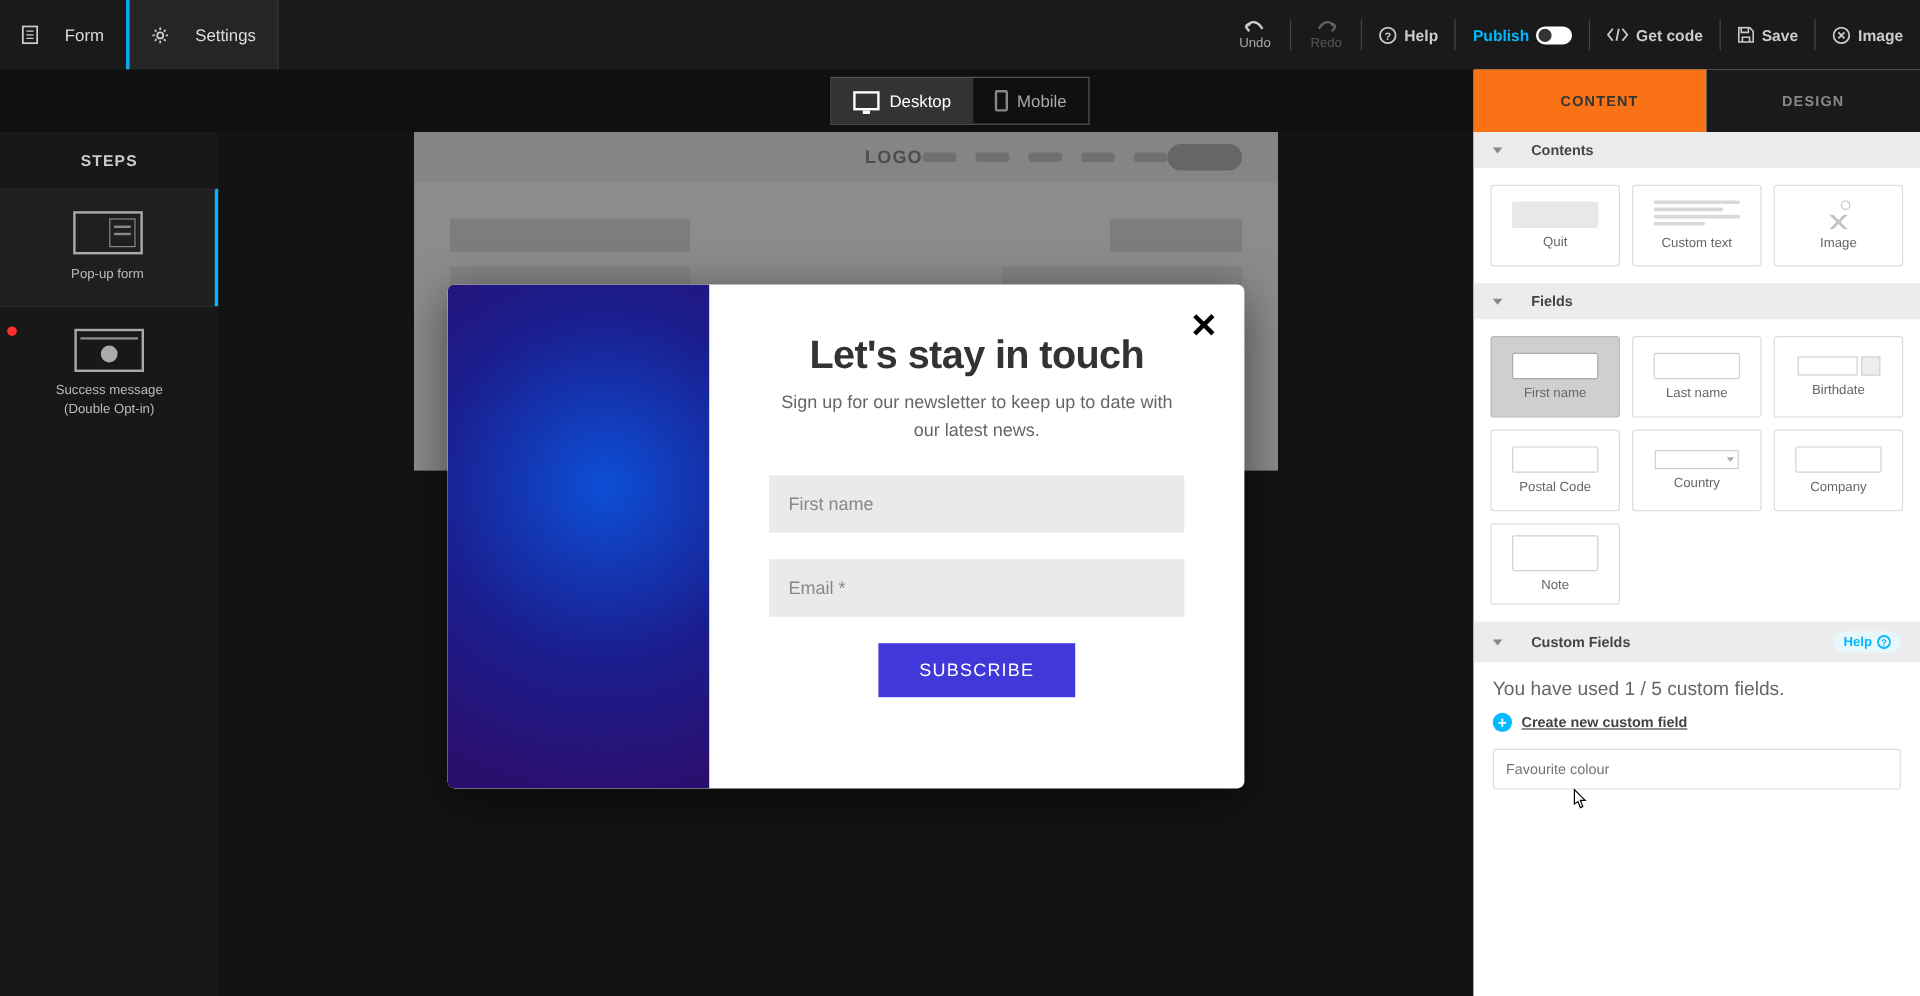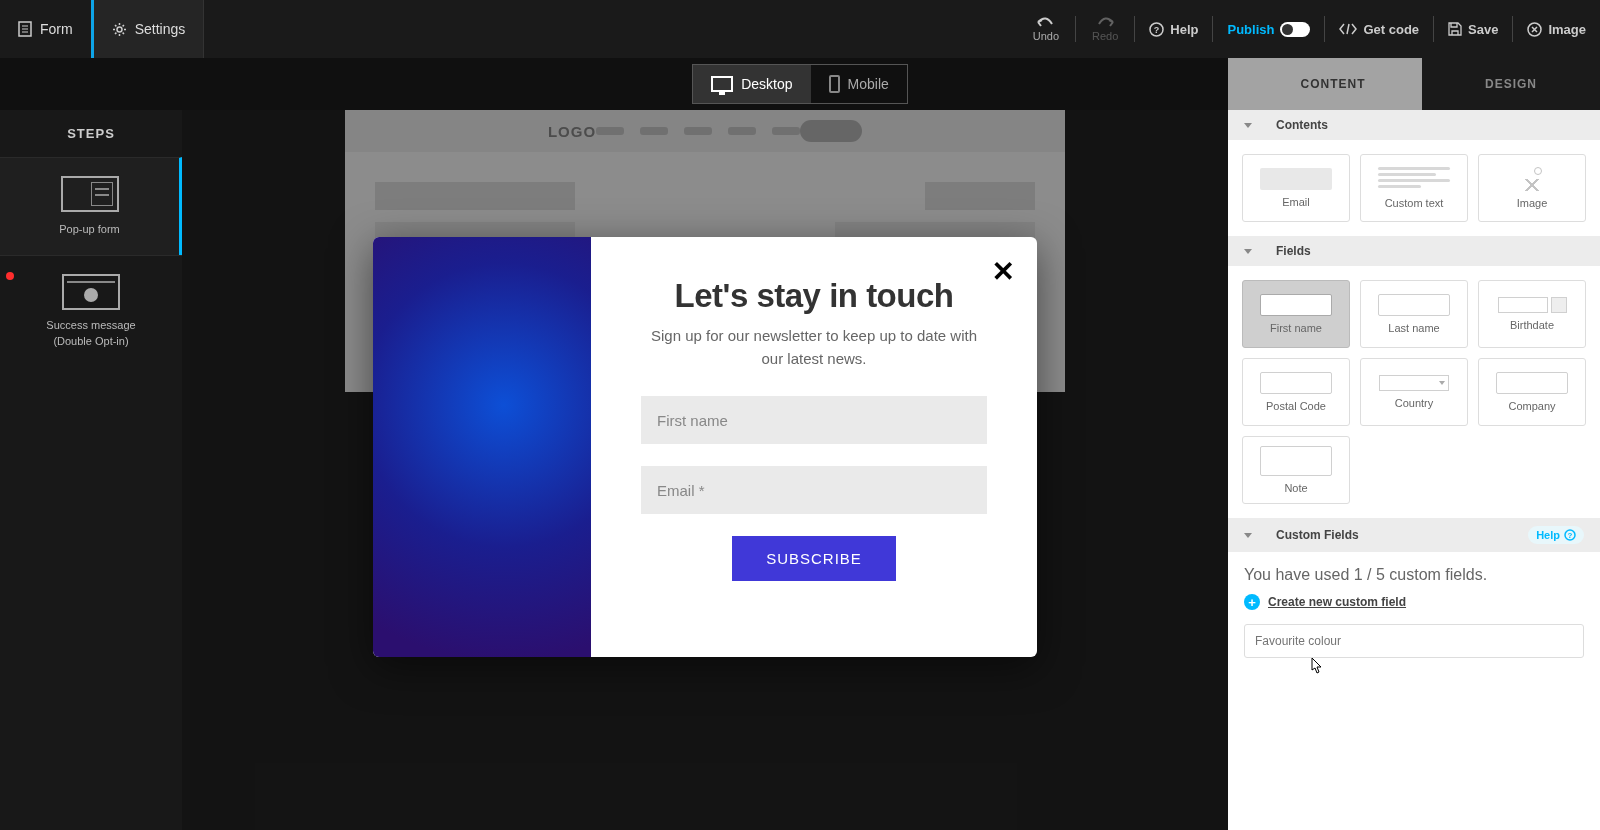--- a/index.html
+++ b/index.html
@@ -1,21 +1,21 @@
 <!DOCTYPE html>
 <html><head>
 <meta charset="utf-8">
 <style>
 * { box-sizing: border-box; margin: 0; padding: 0; }
 body { font-family: Arial, Helvetica, sans-serif; background: #000; width: 1600px; height: 830px; overflow: hidden; position: relative; }
 
 
 .topbar { position: absolute; top: 0; left: 0; right: 0; height: 58px; background: #1a1a1a; display: flex; align-items: center; }
 .top-left { display: flex; height: 100%; }
-.top-tab { display: flex; align-items: center; gap: 8px; padding: 0 18px; color: #ddd; font-size: 14px; cursor: pointer; height: 100%; }
+.top-tab { display: flex; align-items: center; gap: 22px; padding: 0 18px; color: #ddd; font-size: 14px; cursor: pointer; height: 100%; }
 .top-tab.active { background: #252525; }
 .top-right { margin-left: auto; display: flex; align-items: center; gap: 0; height: 100%; }
 .tr-item { color: #ccc; font-size: 13px; padding: 0 16px; display: flex; flex-direction: column; align-items: center; gap: 2px; cursor: pointer; position: relative; }
 .tr-item .sub { font-size: 11px; color: #aaa; }
 .tr-item-h { color: #ccc; font-size: 13px; font-weight: bold; padding: 0 14px; display: flex; align-items: center; gap: 6px; cursor: pointer; height: 100%; }
 .tr-sep { width: 1px; height: 26px; background: #444; }
 .publish { color: #00baff; font-weight: bold; }
 .toggle { width: 30px; height: 15px; background: #fff; border-radius: 8px; position: relative; }
 .toggle::after { content: ""; position: absolute; left: 2px; top: 2px; width: 11px; height: 11px; background: #333; border-radius: 50%; }
 
@@ -41,21 +41,21 @@
 .step-icon2 { width: 58px; height: 36px; border: 2px solid #aaa; margin: 0 auto 8px; position: relative; }
 .step-icon2::before { content: ""; position: absolute; left: 3px; right: 3px; top: 5px; height: 2px; background: #888; }
 .step-icon2 .check { position: absolute; top: 12px; left: 50%; transform: translateX(-50%); width: 14px; height: 14px; background: #aaa; border-radius: 50%; }
 .step-label { color: #bbb; font-size: 11px; line-height: 1.4; }
 .step-dot { position: absolute; left: 6px; top: 16px; width: 8px; height: 8px; background: #ff2d2d; border-radius: 50%; }
 
 
 .canvas-wrap { position: absolute; top: 110px; left: 182px; right: 372px; bottom: 0; background: #242424; overflow: hidden; }
 .overlay { position: absolute; inset: 0; background: rgba(0,0,0,0.45); }
 .fake-page { margin: 0 auto; width: 720px; background: #f2f2f2; }
-.fake-header { display: flex; align-items: center; height: 42px; padding: 1px 30px; justify-content: center; }
+.fake-header { display: flex; align-items: center; height: 42px; padding: 1px 30px; justify-content: flex-end; }
 .fake-logo { color: #8a8a8a; font-weight: bold; font-size: 15px; letter-spacing: 1px; }
 .fake-nav { display: flex; gap: 16px; }
 .fake-nav span { width: 28px; height: 8px; background: #ccc; border-radius: 3px; }
 .fake-btn { width: 62px; height: 22px; background: #bbb; border-radius: 12px; }
 .fake-body { background: #fff; height: 240px; padding: 30px; display: flex; gap: 40px; }
 .fake-col { width: 200px; }
 .fake-block { background: #e4e4e4; height: 28px; margin-bottom: 12px; }
 .fake-block2 { background: #eee; height: 68px; }
 
 
@@ -65,21 +65,21 @@
 .popup-close { position: absolute; top: 18px; right: 22px; font-size: 28px; color: #000; cursor: pointer; font-weight: bold; }
 .popup-title { font-family: 'Arial Black', Arial, sans-serif; font-size: 33px; color: #333; font-weight: 900; margin-bottom: 10px; letter-spacing: -0.5px; }
 .popup-sub { font-size: 15px; color: #666; line-height: 1.5; margin-bottom: 26px; }
 .popup-input { width: 100%; height: 48px; background: #eaeaea; border: none; padding: 0 16px; font-size: 15px; color: #888; margin-bottom: 22px; display: flex; align-items: center; }
 .popup-btn { background: #4038d8; color: #fff; border: none; padding: 14px 34px; font-size: 15px; letter-spacing: 1px; cursor: pointer; }
 
 
 .rightbar { position: absolute; top: 58px; right: 0; bottom: 0; width: 372px; background: #f7f7f7; display: flex; flex-direction: column; }
 .rtabs { display: flex; height: 52px; }
 .rtab { flex: 1; display: flex; align-items: center; justify-content: center; font-size: 12px; font-weight: bold; letter-spacing: 1px; cursor: pointer; }
-.rtab.active { background: #a3a3a3; color: #333; padding-left: 16px; }
+.rtab.active { background: #f97316; color: #333; padding-left: 16px; }
 .rtab.inactive { background: #1a1a1a; color: #888; }
 .rcontent { flex: 1; background: #fff; overflow-y: auto; }
 .section-header { background: #ececec; padding: 8px 16px; font-size: 12px; font-weight: bold; color: #444; display: flex; align-items: center; gap: 24px; }
 .section-header .caret { width: 0; height: 0; border-left: 4px solid transparent; border-right: 4px solid transparent; border-top: 5px solid #888; }
 .section-help { margin-left: auto; background: #e8f7fb; color: #00baff; font-size: 11px; padding: 3px 8px; border-radius: 10px; display: flex; align-items: center; gap: 4px; font-weight: bold; }
 .cards { display: flex; flex-wrap: wrap; gap: 10px; padding: 14px; }
 .card { width: 108px; height: 68px; border: 1px solid #ddd; border-radius: 3px; display: flex; flex-direction: column; align-items: center; justify-content: center; gap: 6px; cursor: pointer; background: #fff; font-size: 11px; color: #666; }
 .card.dragging { background: #cfcfcf; border-color: #bbb; }
 .card-preview { width: 72px; height: 22px; background: #e8e8e8; border-radius: 2px; }
 .card-preview.input { border: 1px solid #d0d0d0; background: #fff; }
@@ -264,21 +264,21 @@
   </div>
   <div class="rcontent">
 
     <div class="section-header">
       <span class="caret"></span>
       <span>Contents</span>
     </div>
     <div class="cards">
       <div class="card">
         <div class="card-preview"></div>
-        <span>Email</span>
+        <span>Quit</span>
       </div>
       <div class="card">
         <div class="card-lines">
             <span></span>
             <span style="width:80%"></span>
             <span></span>
             <span style="width:60%"></span>
           </div>
         <span>Custom text</span>
       </div>

